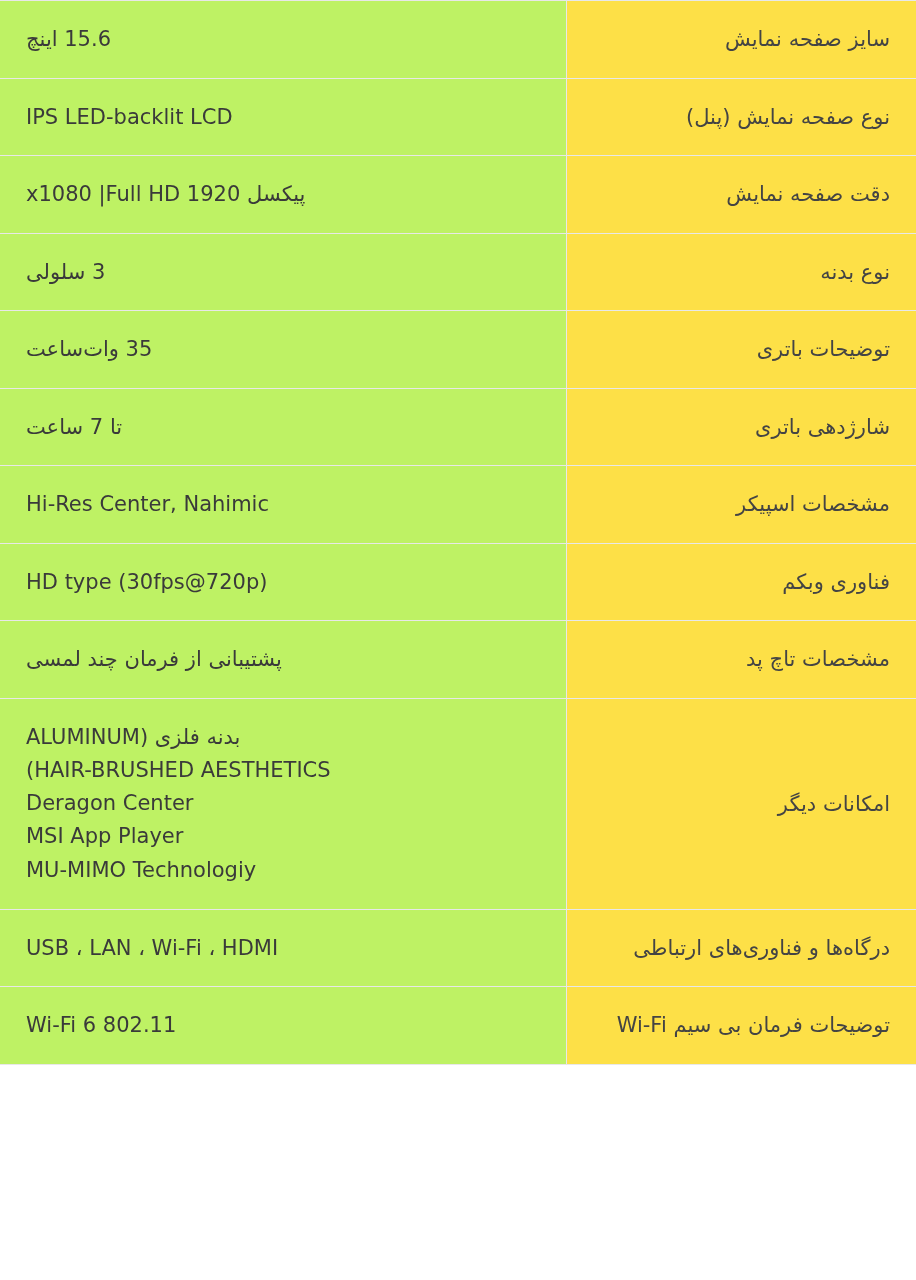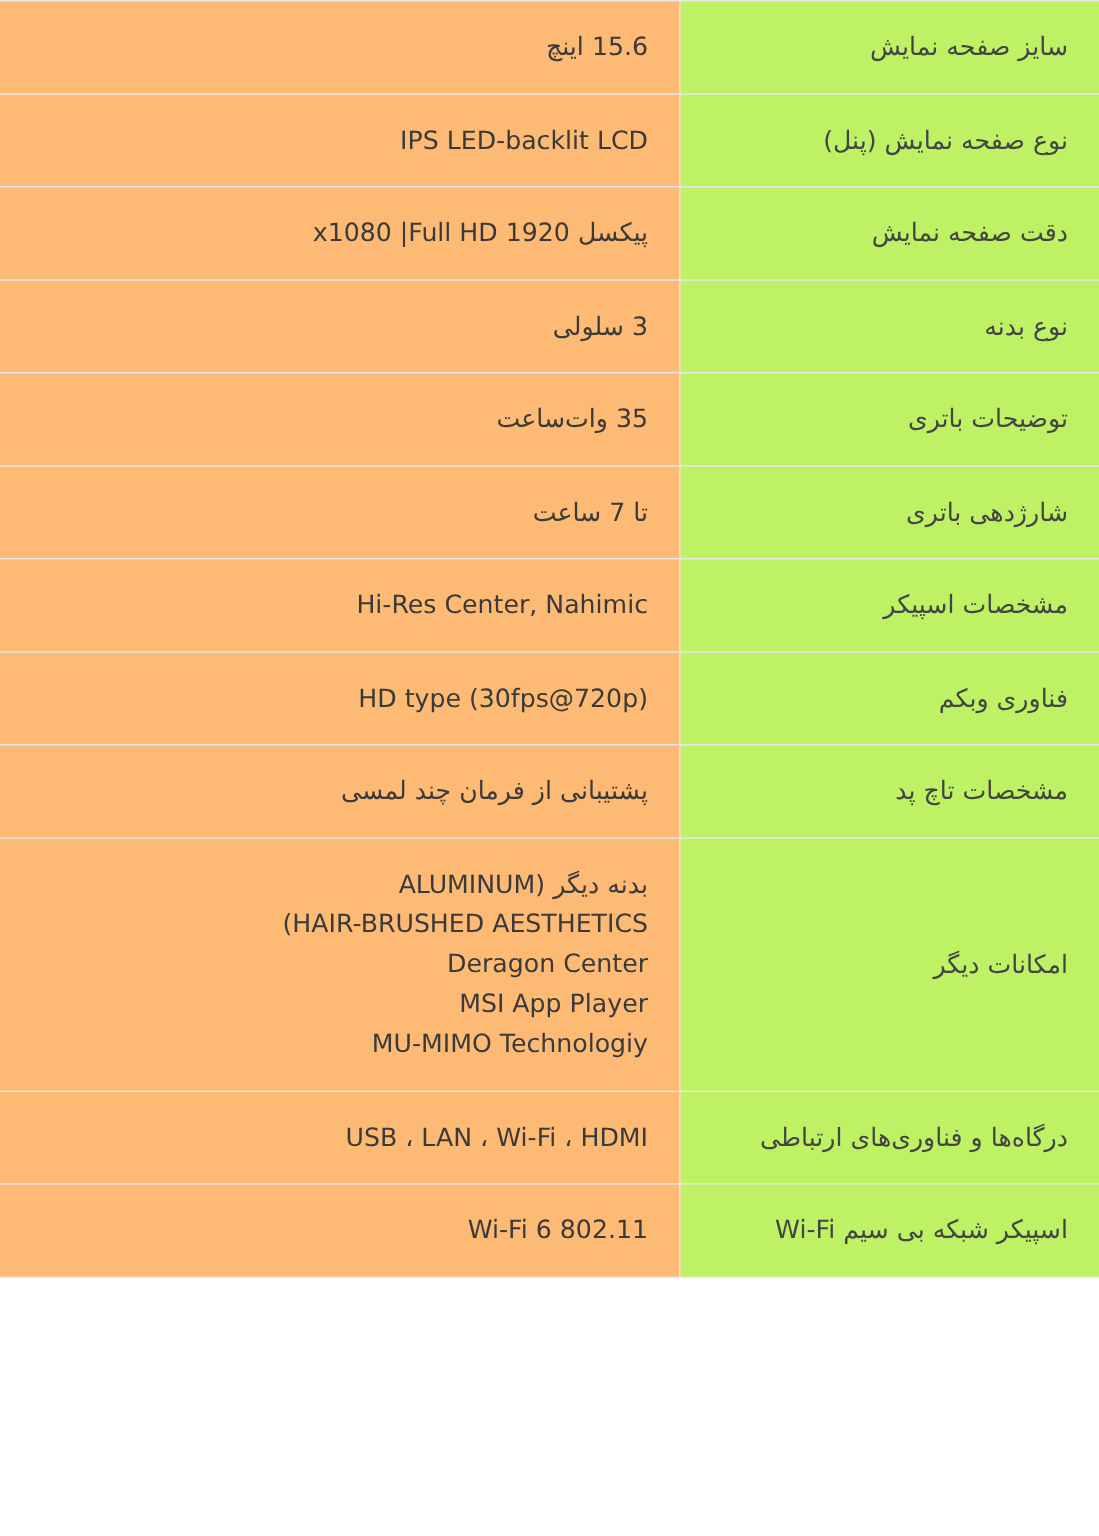--- a/index.html
+++ b/index.html
@@ -26,29 +26,29 @@
   }
   .spec-table td {
     vertical-align: middle;
     padding: 22px 18px;
     font-size: 21px;
     line-height: 1.55;
     font-weight: 400;
   }
   td.label-cell {
     width: 305px;
-    background: #bef264;
+    background: #fde047;
     color: #444444;
     padding-right: 26px;
     border-left: 1px solid #e8e8e8;
   }
   td.value-cell {
-    background: #fdba74;
+    background: #bef264;
     color: #3a3a3a;
-    text-align: right;
+    text-align: left;
     padding-left: 26px;
     padding-right: 26px;
   }
   .value-line {
     display: block;
   }
   .multi .value-line {
     margin: 0;
     line-height: 1.58;
   }
@@ -108,33 +108,33 @@
       </tr>
       <tr>
         <td class="label-cell">مشخصات تاچ پد</td>
         <td class="value-cell">
           <span class="value-line">پشتیبانی از فرمان چند لمسی</span>
         </td>
       </tr>
       <tr>
         <td class="label-cell">امکانات دیگر</td>
         <td class="value-cell multi">
-          <span class="value-line">بدنه دیگر (ALUMINUM</span>
+          <span class="value-line">بدنه فلزی (ALUMINUM</span>
           <span class="value-line">HAIR-BRUSHED AESTHETICS)</span>
           <span class="value-line">Deragon Center</span>
           <span class="value-line">MSI App Player</span>
           <span class="value-line">MU-MIMO Technologiy</span>
         </td>
       </tr>
       <tr>
         <td class="label-cell">درگاه‌ها و فناوری‌های ارتباطی</td>
         <td class="value-cell">
           <span class="value-line">USB ، LAN ، Wi-Fi ، HDMI</span>
         </td>
       </tr>
       <tr>
-        <td class="label-cell">اسپیکر شبکه بی سیم Wi-Fi</td>
+        <td class="label-cell">توضیحات فرمان بی سیم Wi-Fi</td>
         <td class="value-cell">
           <span class="value-line">802.11 Wi-Fi 6</span>
         </td>
       </tr>
     </tbody>
 </table>
 
 </body></html>

